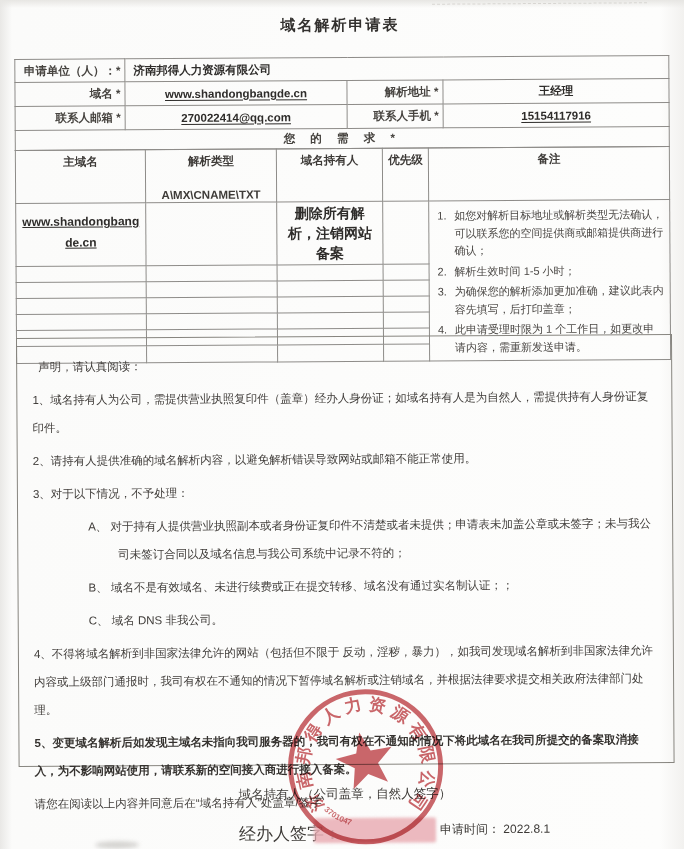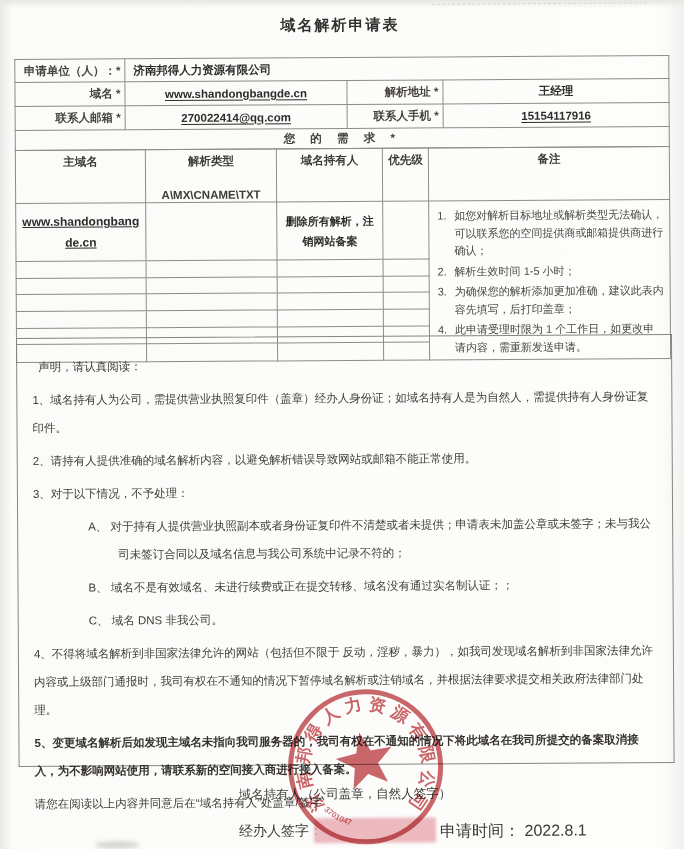--- a/index.html
+++ b/index.html
@@ -12,35 +12,35 @@
   table{border-collapse:collapse;width:654px;table-layout:fixed;}
   td{border:1px solid #8e8c89;font-size:11.5px;color:#3c3a38;padding:1px 4px;overflow:hidden;}
   .lab{font-weight:600;text-align:right;color:#474440;}
   .val{font-weight:700;color:#2e2c2a;text-align:center;}
   .val.left{text-align:left;padding-left:8px;}
   .und{text-decoration:underline;text-underline-offset:2px;}
   .need-row{font-weight:600;text-align:center;letter-spacing:6px;color:#45423e;}
   .hdr{font-weight:600;text-align:center;color:#3e3b38;vertical-align:top;padding-top:4px;}
   .hdr .sub{display:block;font-weight:600;letter-spacing:0;margin-top:20px;}
   .cell-domain{font-weight:700;text-align:center;word-break:break-all;text-decoration:underline;color:#2e2c2a;vertical-align:top;padding-top:8px;font-size:12px;line-height:21px;}
-  .cell-addr{font-weight:700;text-align:center;color:#2e2c2a;vertical-align:middle;line-height:20px;font-size:11px;}
+  .cell-addr{font-weight:700;text-align:center;color:#2e2c2a;vertical-align:middle;line-height:20px;font-size:14px;}
   .remark-cell{vertical-align:top;padding:6px 6px 0 8px;}
   .note{display:flex;font-size:11px;line-height:17.5px;color:#4a4744;margin-bottom:3px;}
   .note .n{flex:0 0 17px;font-weight:500;}
   .note .t{flex:1;}
   
   .decl{position:absolute;left:16px;top:336px;width:626px;height:413px;border:1px solid #87857f;padding:14px 13px 0 15px;background:transparent;}
   .decl p{margin:0 0 5px 0;font-size:11.5px;line-height:28px;color:#403d3a;}
   .decl p.intro{padding-left:6px;}
   .decl p.subitem{margin-left:55px;padding-left:30px;text-indent:-30px;}
   .decl p.bold{font-weight:700;color:#35322f;}
   
   .holder-line{position:absolute;left:236px;top:786px;font-size:12.5px;color:#3d3a37;font-weight:500;}
-  .agent-line{position:absolute;left:236px;top:822px;font-size:14px;color:#3d3a37;font-weight:500;}
-  .time-line{position:absolute;left:437px;top:822px;font-size:16px;color:#3d3a37;font-weight:500;}
+  .agent-line{position:absolute;left:236px;top:822px;font-size:17px;color:#3d3a37;font-weight:500;}
+  .time-line{position:absolute;left:437px;top:822px;font-size:12px;color:#3d3a37;font-weight:500;}
   .redact{position:absolute;left:311px;top:818px;width:122px;height:25px;background:rgba(233,173,180,0.85);filter:blur(1.6px);border-radius:2px;}
   
   .stamp{position:absolute;left:278px;top:682px;width:170px;height:170px;mix-blend-mode:multiply;opacity:.88;}
   
   .artifact-topline{position:absolute;left:432px;top:3px;width:215px;height:0;border-top:1px dashed #d8d6d2;transform:rotate(-0.4deg);}
   .smudge{position:absolute;left:92px;top:840px;width:44px;height:7px;background:#b9b7b3;filter:blur(2px);border-radius:50%;opacity:.6;}
   .edge-top{position:absolute;left:0;top:0;width:100%;height:8px;background:linear-gradient(180deg,#e7e6e3,rgba(255,255,255,0));}
 </style>
 </head>
 <body>

